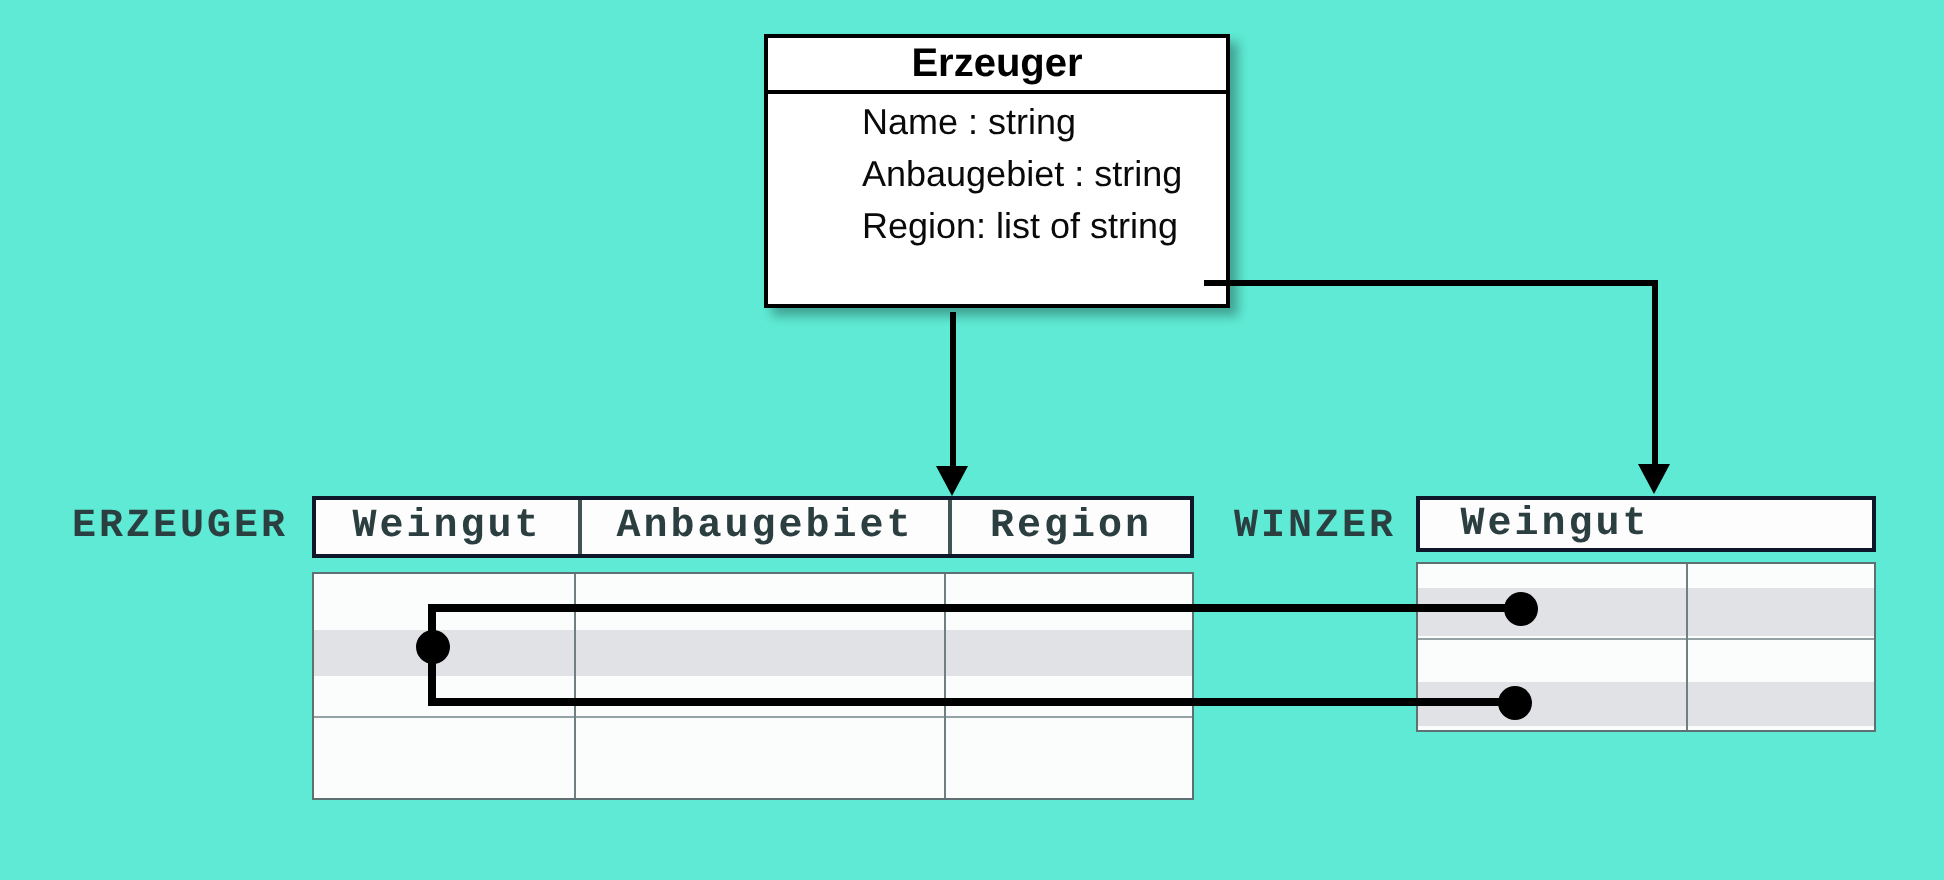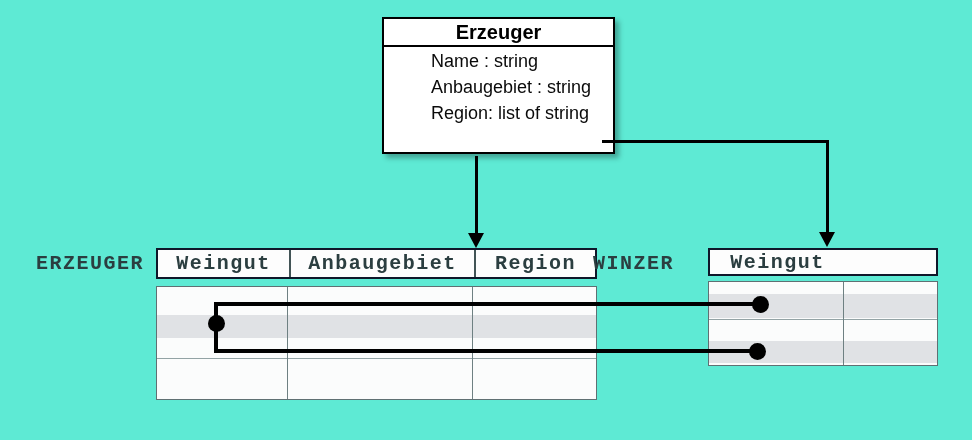--- a/index.html
+++ b/index.html
@@ -73,21 +73,21 @@
     <div class="cell" style="flex:1;">Region</div>
   </div>
 
   <div class="tbl-body" style="left:156px;top:286px;width:441px;height:114px;">
     <div class="row-highlight" style="top:28px;height:23px;"></div>
     <div class="rowsep" style="top:71px;"></div>
     <div class="colsep" style="left:129.5px;"></div>
     <div class="colsep" style="left:314.5px;"></div>
   </div>
 
-  <div class="tbl-label" style="left:593px;top:250px;">WINZER</div>
+  <div class="tbl-label" style="left:617px;top:250px;">WINZER</div>
 
   <div class="tbl-header" style="left:708px;top:248px;width:230px;height:28px;">
     <div class="cell" style="width:135px;">Weingut</div>
   </div>
 
   <div class="tbl-body" style="left:708px;top:281px;width:230px;height:85px;">
     <div class="row-highlight" style="top:12px;height:24px;"></div>
     <div class="row-highlight" style="top:59px;height:22px;"></div>
     <div class="rowsep" style="top:36.5px;"></div>
     <div class="colsep" style="left:133.5px;"></div>

